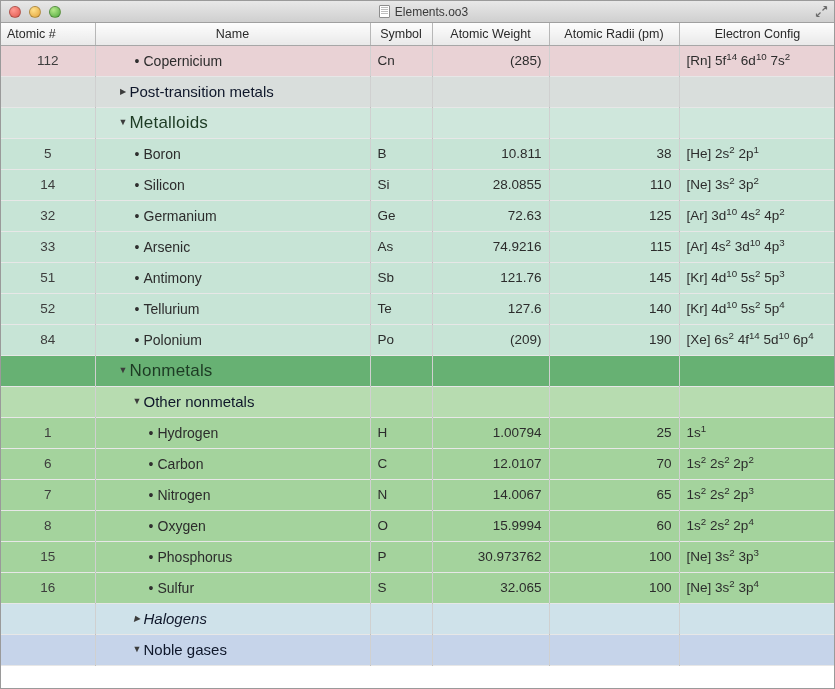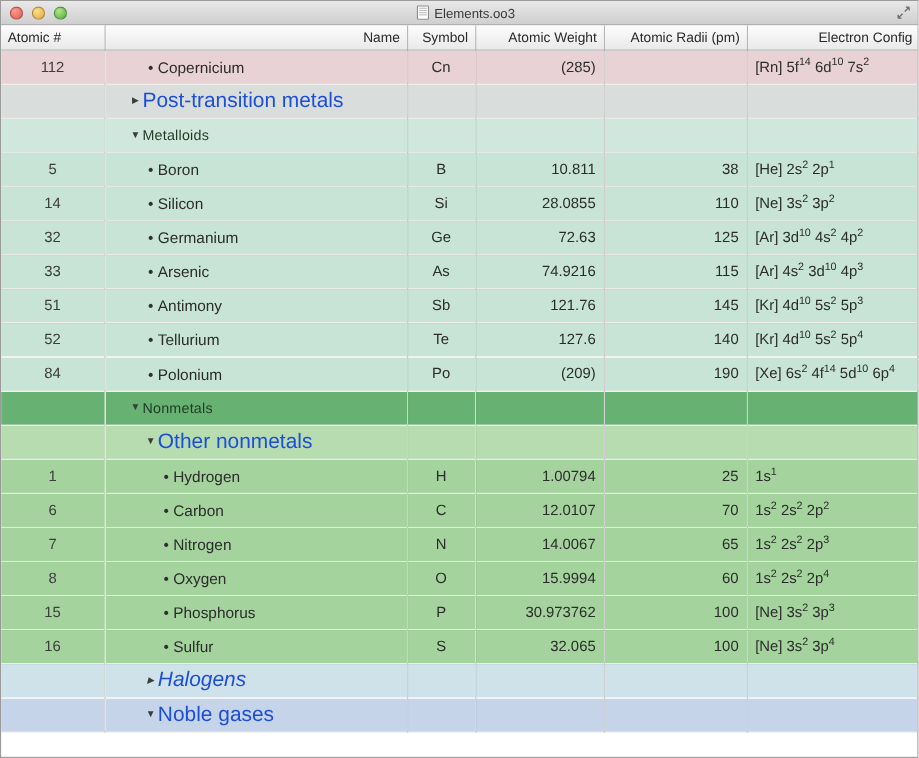--- a/index.html
+++ b/index.html
@@ -79,37 +79,37 @@
     color: #2c2c2c;
   }
   table.grid th {
     height: 22px;
     background: linear-gradient(to bottom, #fdfdfd 0%, #e9e9e9 100%);
     border-right: 1px solid #b7b7b7;
     border-bottom: 1px solid #a7a7a7;
     font-weight: normal;
     font-size: 12.5px;
     color: #2a2a2a;
-    text-align: right;
+    text-align: center;
     padding: 0 6px;
     white-space: nowrap;
   }
   table.grid th.num { text-align: left; }
   table.grid td {
     height: 31px;
     border-right: 1px solid rgba(120,120,120,0.35);
     border-bottom: 1px solid rgba(120,120,120,0.18);
     padding: 0 7px;
     white-space: nowrap;
     overflow: hidden;
     font-size: 13.5px;
   }
   td.c-num    { text-align: center; color: #3d3d3d; }
   td.c-name   { text-align: left; }
-  td.c-sym    { text-align: center; }
+  td.c-sym    { }
   td.c-weight { text-align: right; }
   td.c-radii  { text-align: right; }
   td.c-econf  { text-align: left; }
 
   
   col.w-num    { width: 94px; }
   col.w-name   { width: 275px; }
   col.w-sym    { width: 62px; }
   col.w-weight { width: 117px; }
   col.w-radii  { width: 130px; }
@@ -145,22 +145,22 @@
   .bullet {
     width: 13px; min-width: 13px;
     display: inline-flex; align-items: flex-start; justify-content: center;
     color: #2f2f2f;
     font-size: 14px;
     line-height: 8px;
     padding-top: 1px;
   }
   .bullet::before { content: "\2022"; }
 
-  .lbl-group  { font-size: 13px; color: #1d3b24; letter-spacing: 0.2px; text-align: right; }
-  .lbl-sub    { font-size: 19px; color: #1d4ed8; }
+  .lbl-group  { font-size: 17px; color: #1d3b24; letter-spacing: 0.2px; text-align: right; }
+  .lbl-sub    { font-size: 15px; color: #0f172a; }
   .lbl-item   { font-size: 14px; }
 
   sup { font-size: 0.72em; vertical-align: super; line-height: 0; }
 </style>
 </head>
 <body>
 
 <div class="window">
 
   <div class="titlebar">

